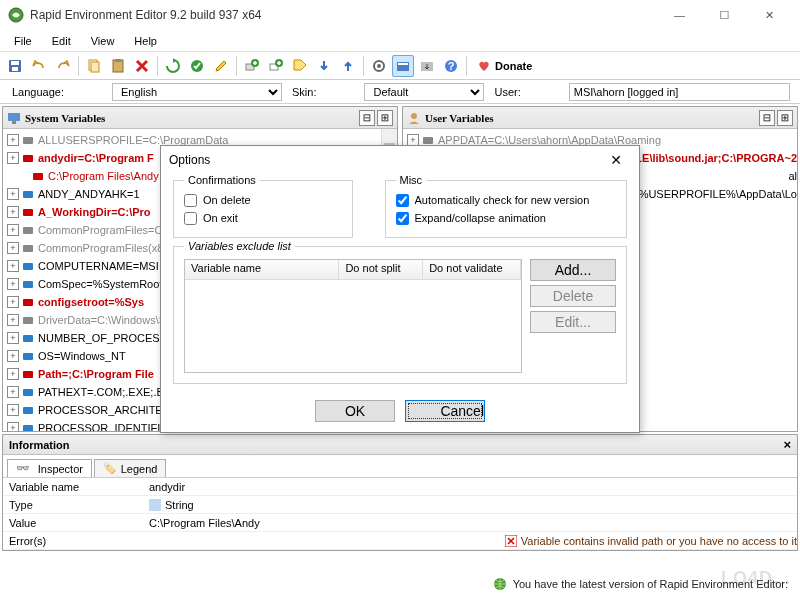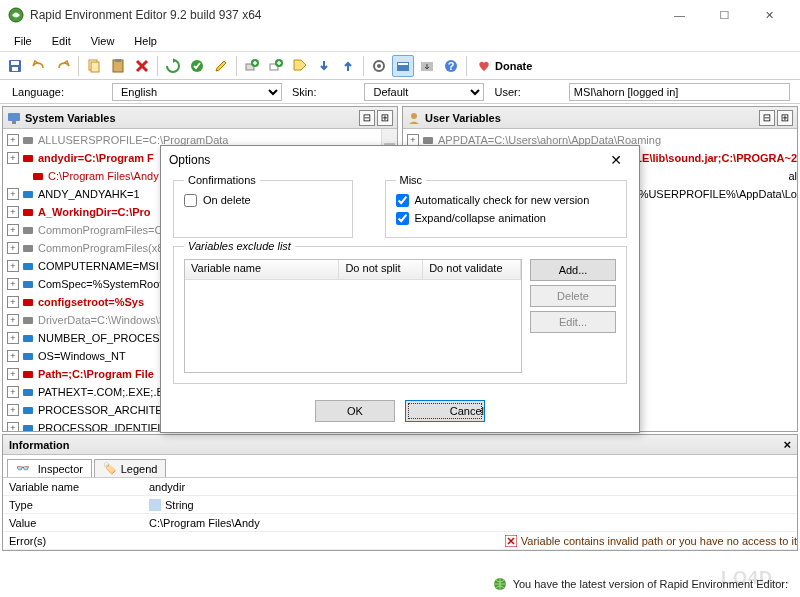--- a/index.html
+++ b/index.html
@@ -22,21 +22,21 @@
 .optbar label { padding: 0 6px 0 10px; }
 .optbar select, .optbar .user-box { border: 1px solid #bbb; height: 18px; padding: 0 4px; background: #fff; font-size: 11px; margin-left: 42px; }
 .optbar select { width: 120px; }
 .optbar .lang-sel { width: 170px; }
 .optbar .user-box { flex: 1; margin-right: 8px; display: flex; align-items: center; }
 
 .panels { display: flex; height: 330px; }
 .panel { flex: 1; display: flex; flex-direction: column; border: 1px solid #a0a0a0; margin: 2px; }
 .panel-header { height: 22px; background: linear-gradient(#f0f0f0,#e4e4e4); border-bottom: 1px solid #c0c0c0; display: flex; align-items: center; padding: 0 4px; }
 .panel-header .ph-icon { width: 14px; height: 14px; margin-right: 4px; }
-.panel-header .ph-title { font-weight: bold; flex: 1; }
+.panel-header .ph-title { font-weight: bold; flex: 1; font-family: Liberation Serif, serif; }
 .panel-header .ph-btn { width: 16px; height: 16px; border: 1px solid #888; display: flex; align-items: center; justify-content: center; margin-left: 2px; background: #fafafa; font-size: 10px; cursor: pointer; }
 .panel-body { flex: 1; overflow: hidden; background: #fff; position: relative; }
 .tree { padding: 2px 0; }
 .tree-row { display: flex; align-items: center; height: 18px; padding-left: 4px; white-space: nowrap; }
 .tree-row .twist { width: 12px; height: 12px; border: 1px solid #888; display: flex; align-items: center; justify-content: center; font-size: 9px; margin-right: 2px; color: #555; line-height: 1; cursor: pointer; }
 .tree-row .ico { width: 14px; height: 14px; margin-right: 3px; display: flex; align-items: center; justify-content: center; }
 .tree-row .txt { }
 .tree-row.red .txt { color: #c00000; font-weight: bold; }
 .tree-row.red2 .txt { color: #c00000; }
 .tree-row.gray .txt { color: #888; }
@@ -71,21 +71,21 @@
 .fieldset .fs-body { margin-top: -8px; }
 .chk { display: flex; align-items: center; gap: 6px; height: 18px; }
 .chk input { width: 13px; height: 13px; }
 .excl { border: 1px solid #d0d0d0; flex: 1; display: flex; flex-direction: column; padding: 6px 10px 10px 10px; }
 .excl .legend { position: relative; top: -13px; background: #fff; padding: 0 4px; display: inline-block; width: fit-content; font-style: italic; }
 .excl-inner { display: flex; gap: 8px; flex: 1; margin-top: -6px; }
 .listview { flex: 1; border: 1px solid #c0c0c0; background: #fff; }
 .listview .lv-header { display: flex; height: 20px; background: linear-gradient(#fdfdfd,#eee); border-bottom: 1px solid #ddd; }
 .listview .lv-col { border-right: 1px solid #ddd; padding: 2px 6px; }
 .excl-btns { display: flex; flex-direction: column; gap: 4px; width: 86px; }
-.dlg-btn { height: 22px; border: 1px solid #adadad; background: #e1e1e1; cursor: pointer; font-size: 11px; }
+.dlg-btn { height: 22px; border: 1px solid #adadad; background: #e1e1e1; cursor: pointer; font-size: 14px; }
 .dlg-btn:disabled { color: #888; background: #eee; }
 .dlg-actions { display: flex; justify-content: center; gap: 10px; padding: 10px; }
 .dlg-actions .dlg-btn { width: 80px; }
 .dlg-btn.focus { outline: 1px dotted #333; outline-offset: -4px; border-color: #0078d7; text-align: right; }
 
 svg { display: block; }
 </style>
 </head>
 <body>
 
@@ -510,20 +510,24 @@
     </div>
     <div class="dialog-body">
       <div class="dlg-row1">
         <div class="fieldset">
           <span class="legend">Confirmations</span>
           <div class="fs-body">
             <label class="chk">
                 <input type="checkbox" style="">
                 <span>On delete</span>
               </label>
+            <label class="chk">
+                <input type="checkbox" style="">
+                <span>On exit</span>
+              </label>
           </div>
         </div>
         <div class="fieldset" style="flex:1.4">
           <span class="legend">Misc</span>
           <div class="fs-body">
             <label class="chk">
                 <input type="checkbox" checked="" style="">
                 <span>Automatically check for new version</span>
               </label>
             <label class="chk">

